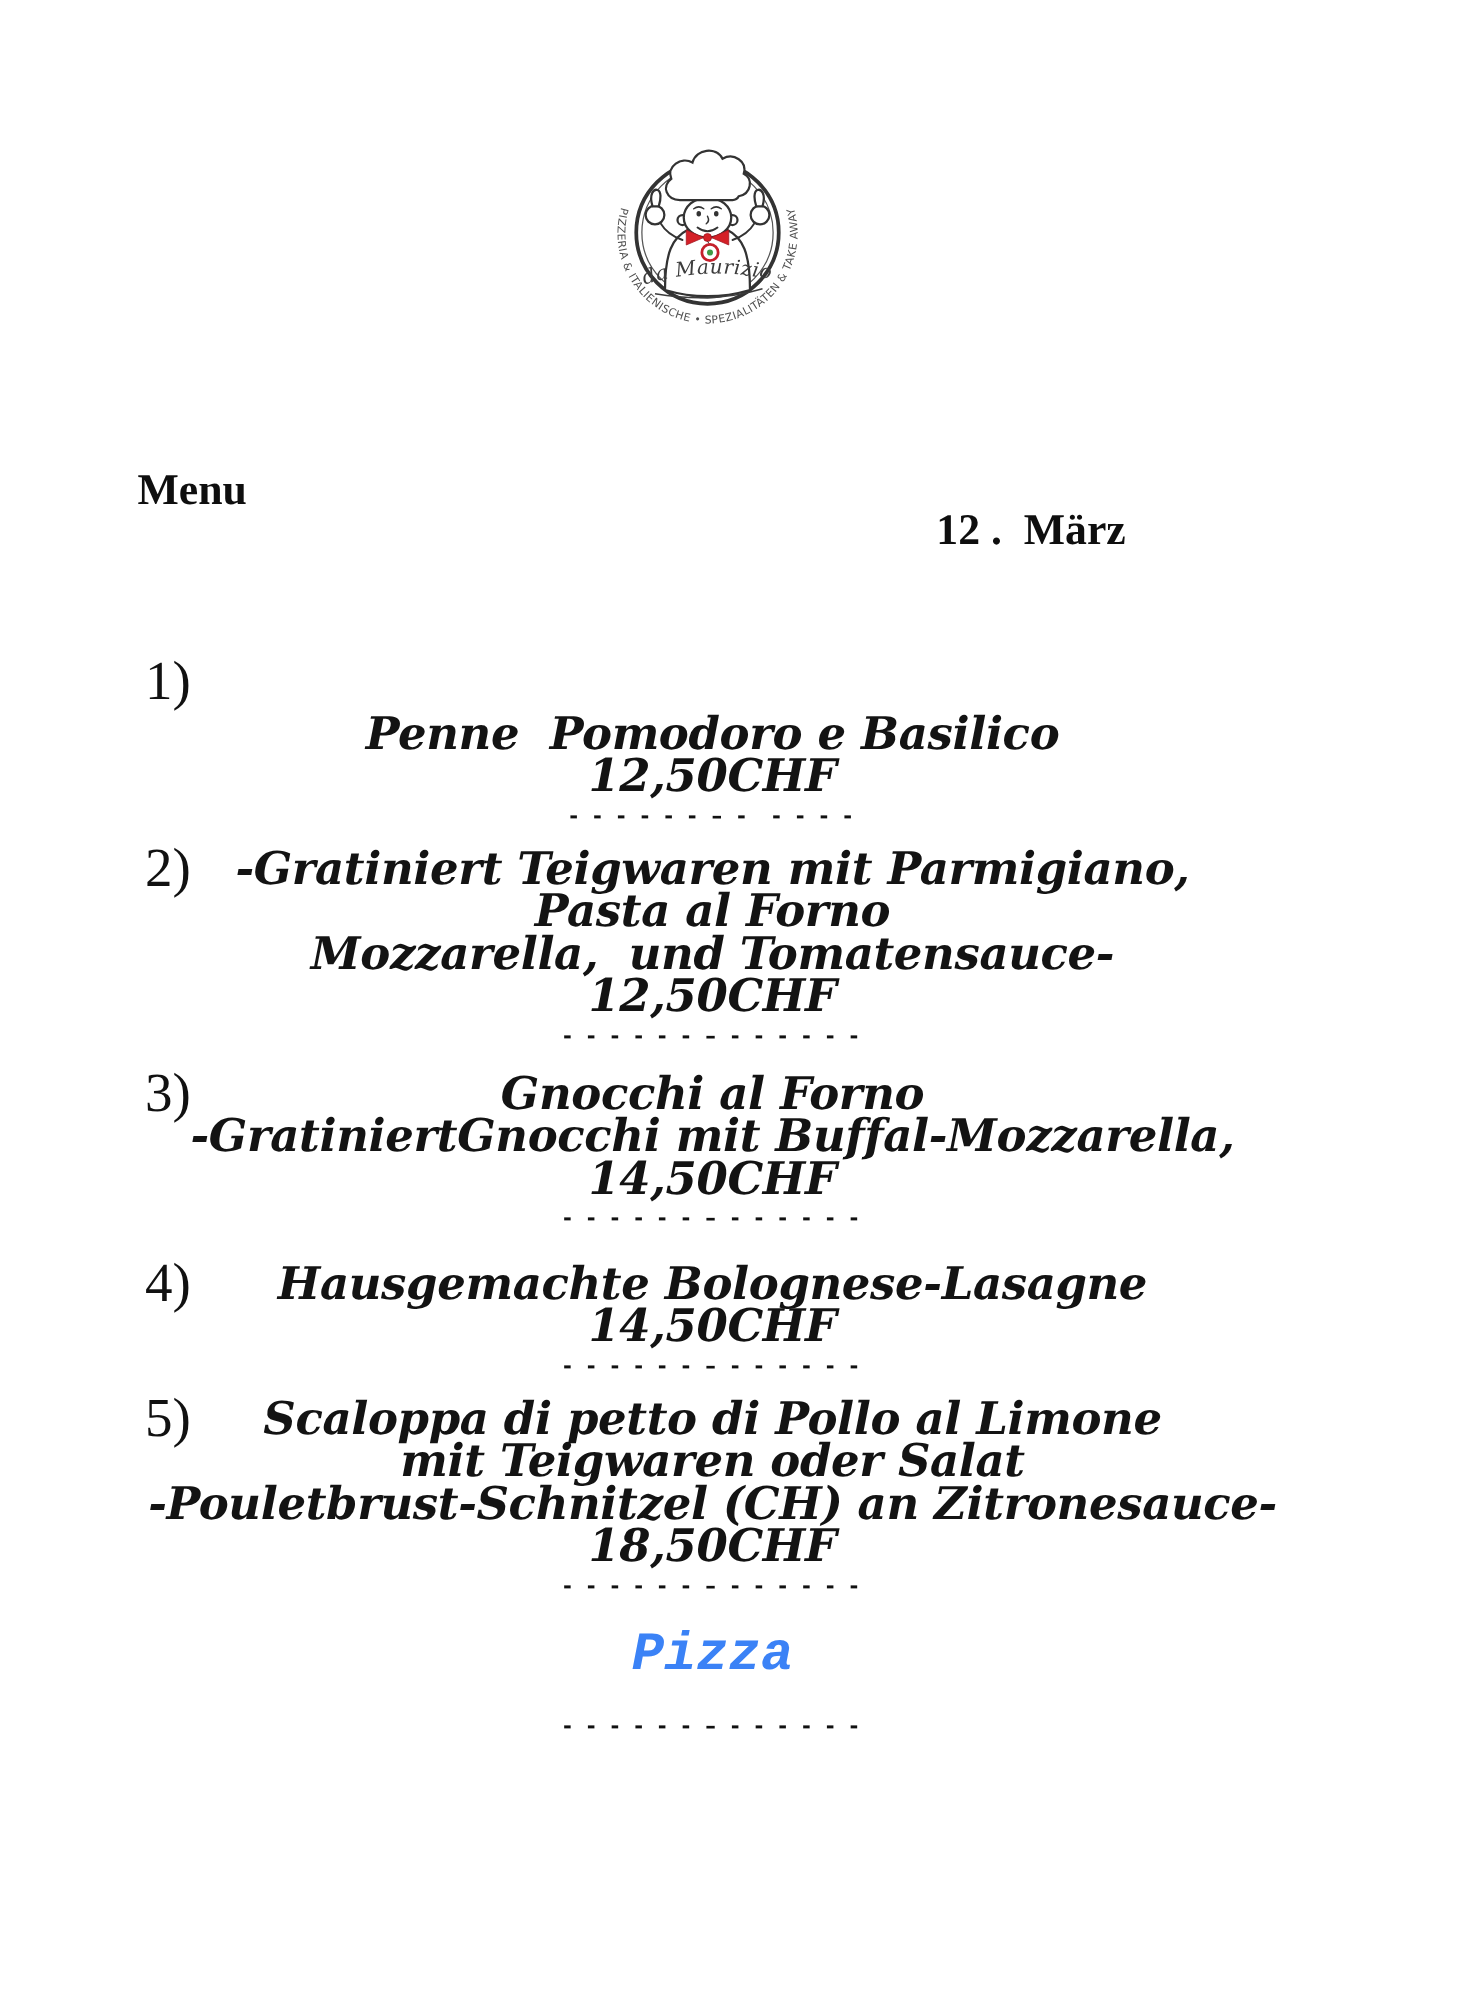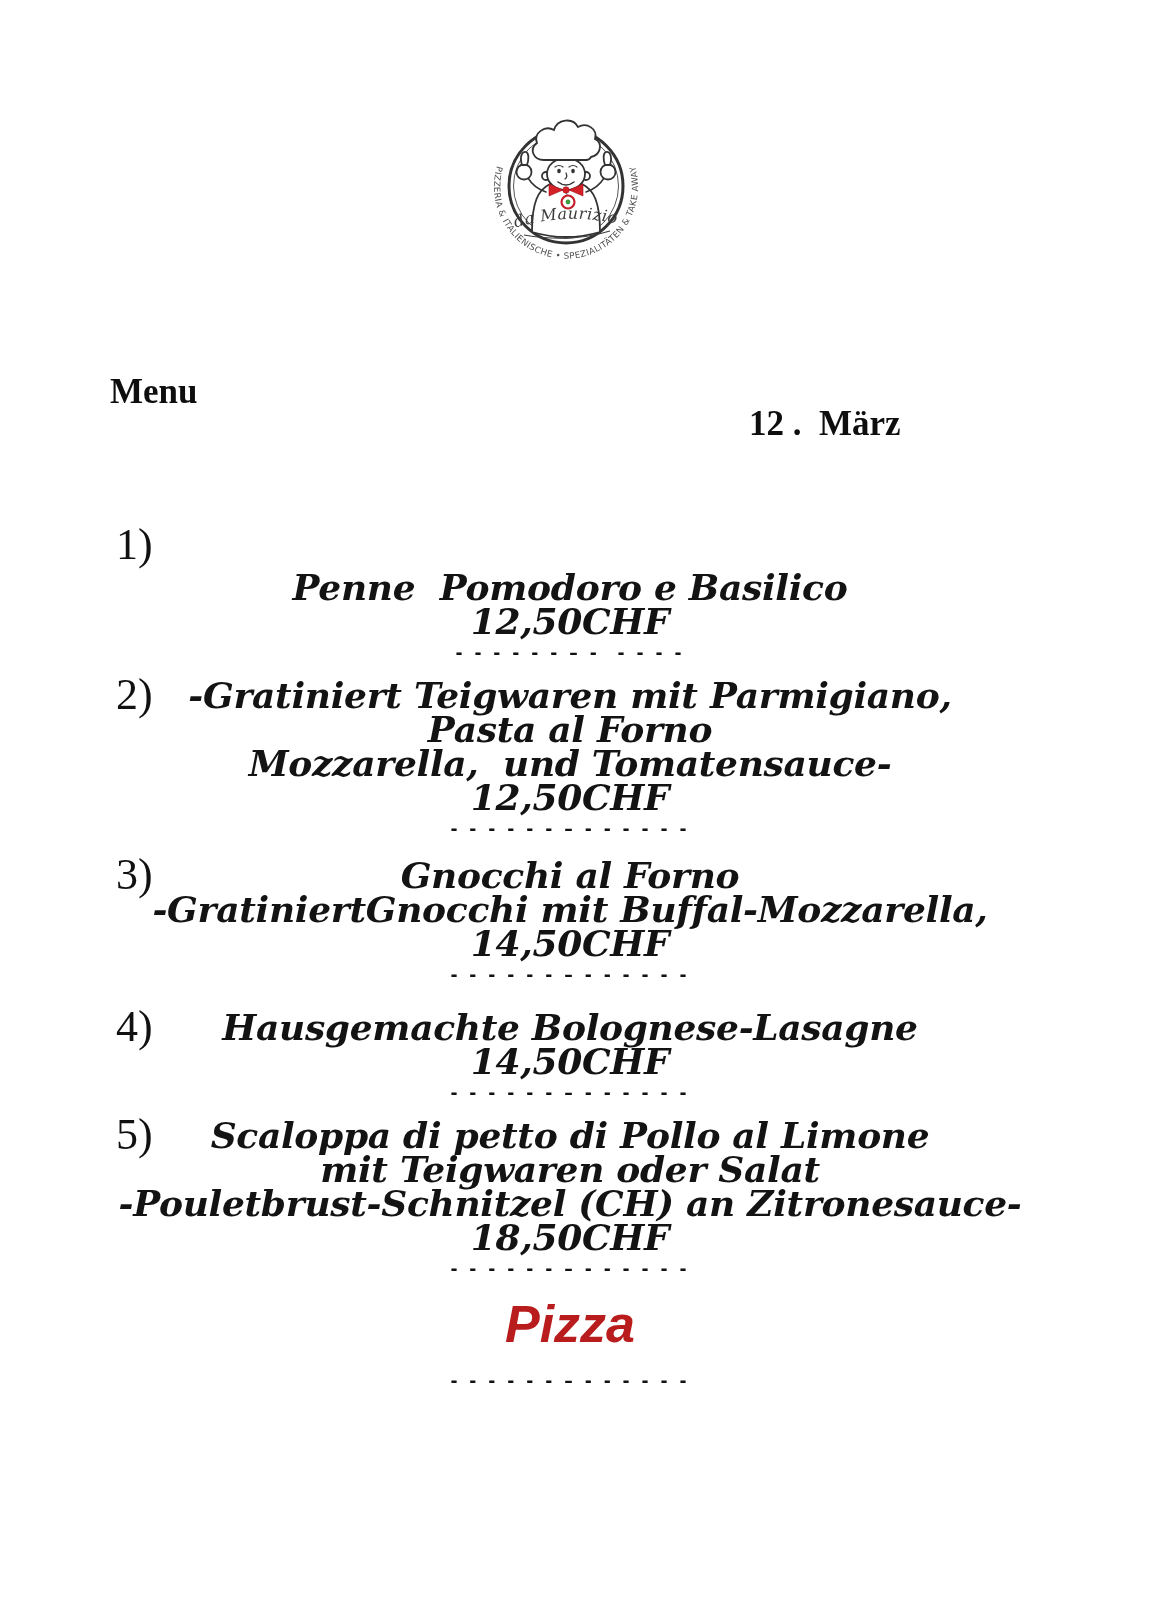--- a/index.html
+++ b/index.html
@@ -84,26 +84,26 @@
     letter-spacing: 3px;
     white-space: pre-wrap;
     color: #111;
   }
   .item2 { margin-top: 10px; }
   .item3 { margin-top: 14px; }
   .item4 { margin-top: 20px; }
   .item5 { margin-top: 10px; }
   .pizza-title {
     margin-top: 14px;
-    font-family: Liberation Sans, sans-serif;
+    font-family: Liberation Mono, monospace;
     font-weight: bold;
     font-style: italic;
-    font-size: 52px;
+    font-size: 43px;
     line-height: 52px;
-    color: #b91c1c;
+    color: #3b82f6;
   }
   .final-sep { margin-top: 16px; }
 
   
   .lg-stroke { fill: #ffffff; stroke: #333333; stroke-width: 1.8; }
   .lg-line   { fill: none;    stroke: #333333; stroke-width: 1.5; stroke-linecap: round; }
 </style>
 </head>
 <body>
 

